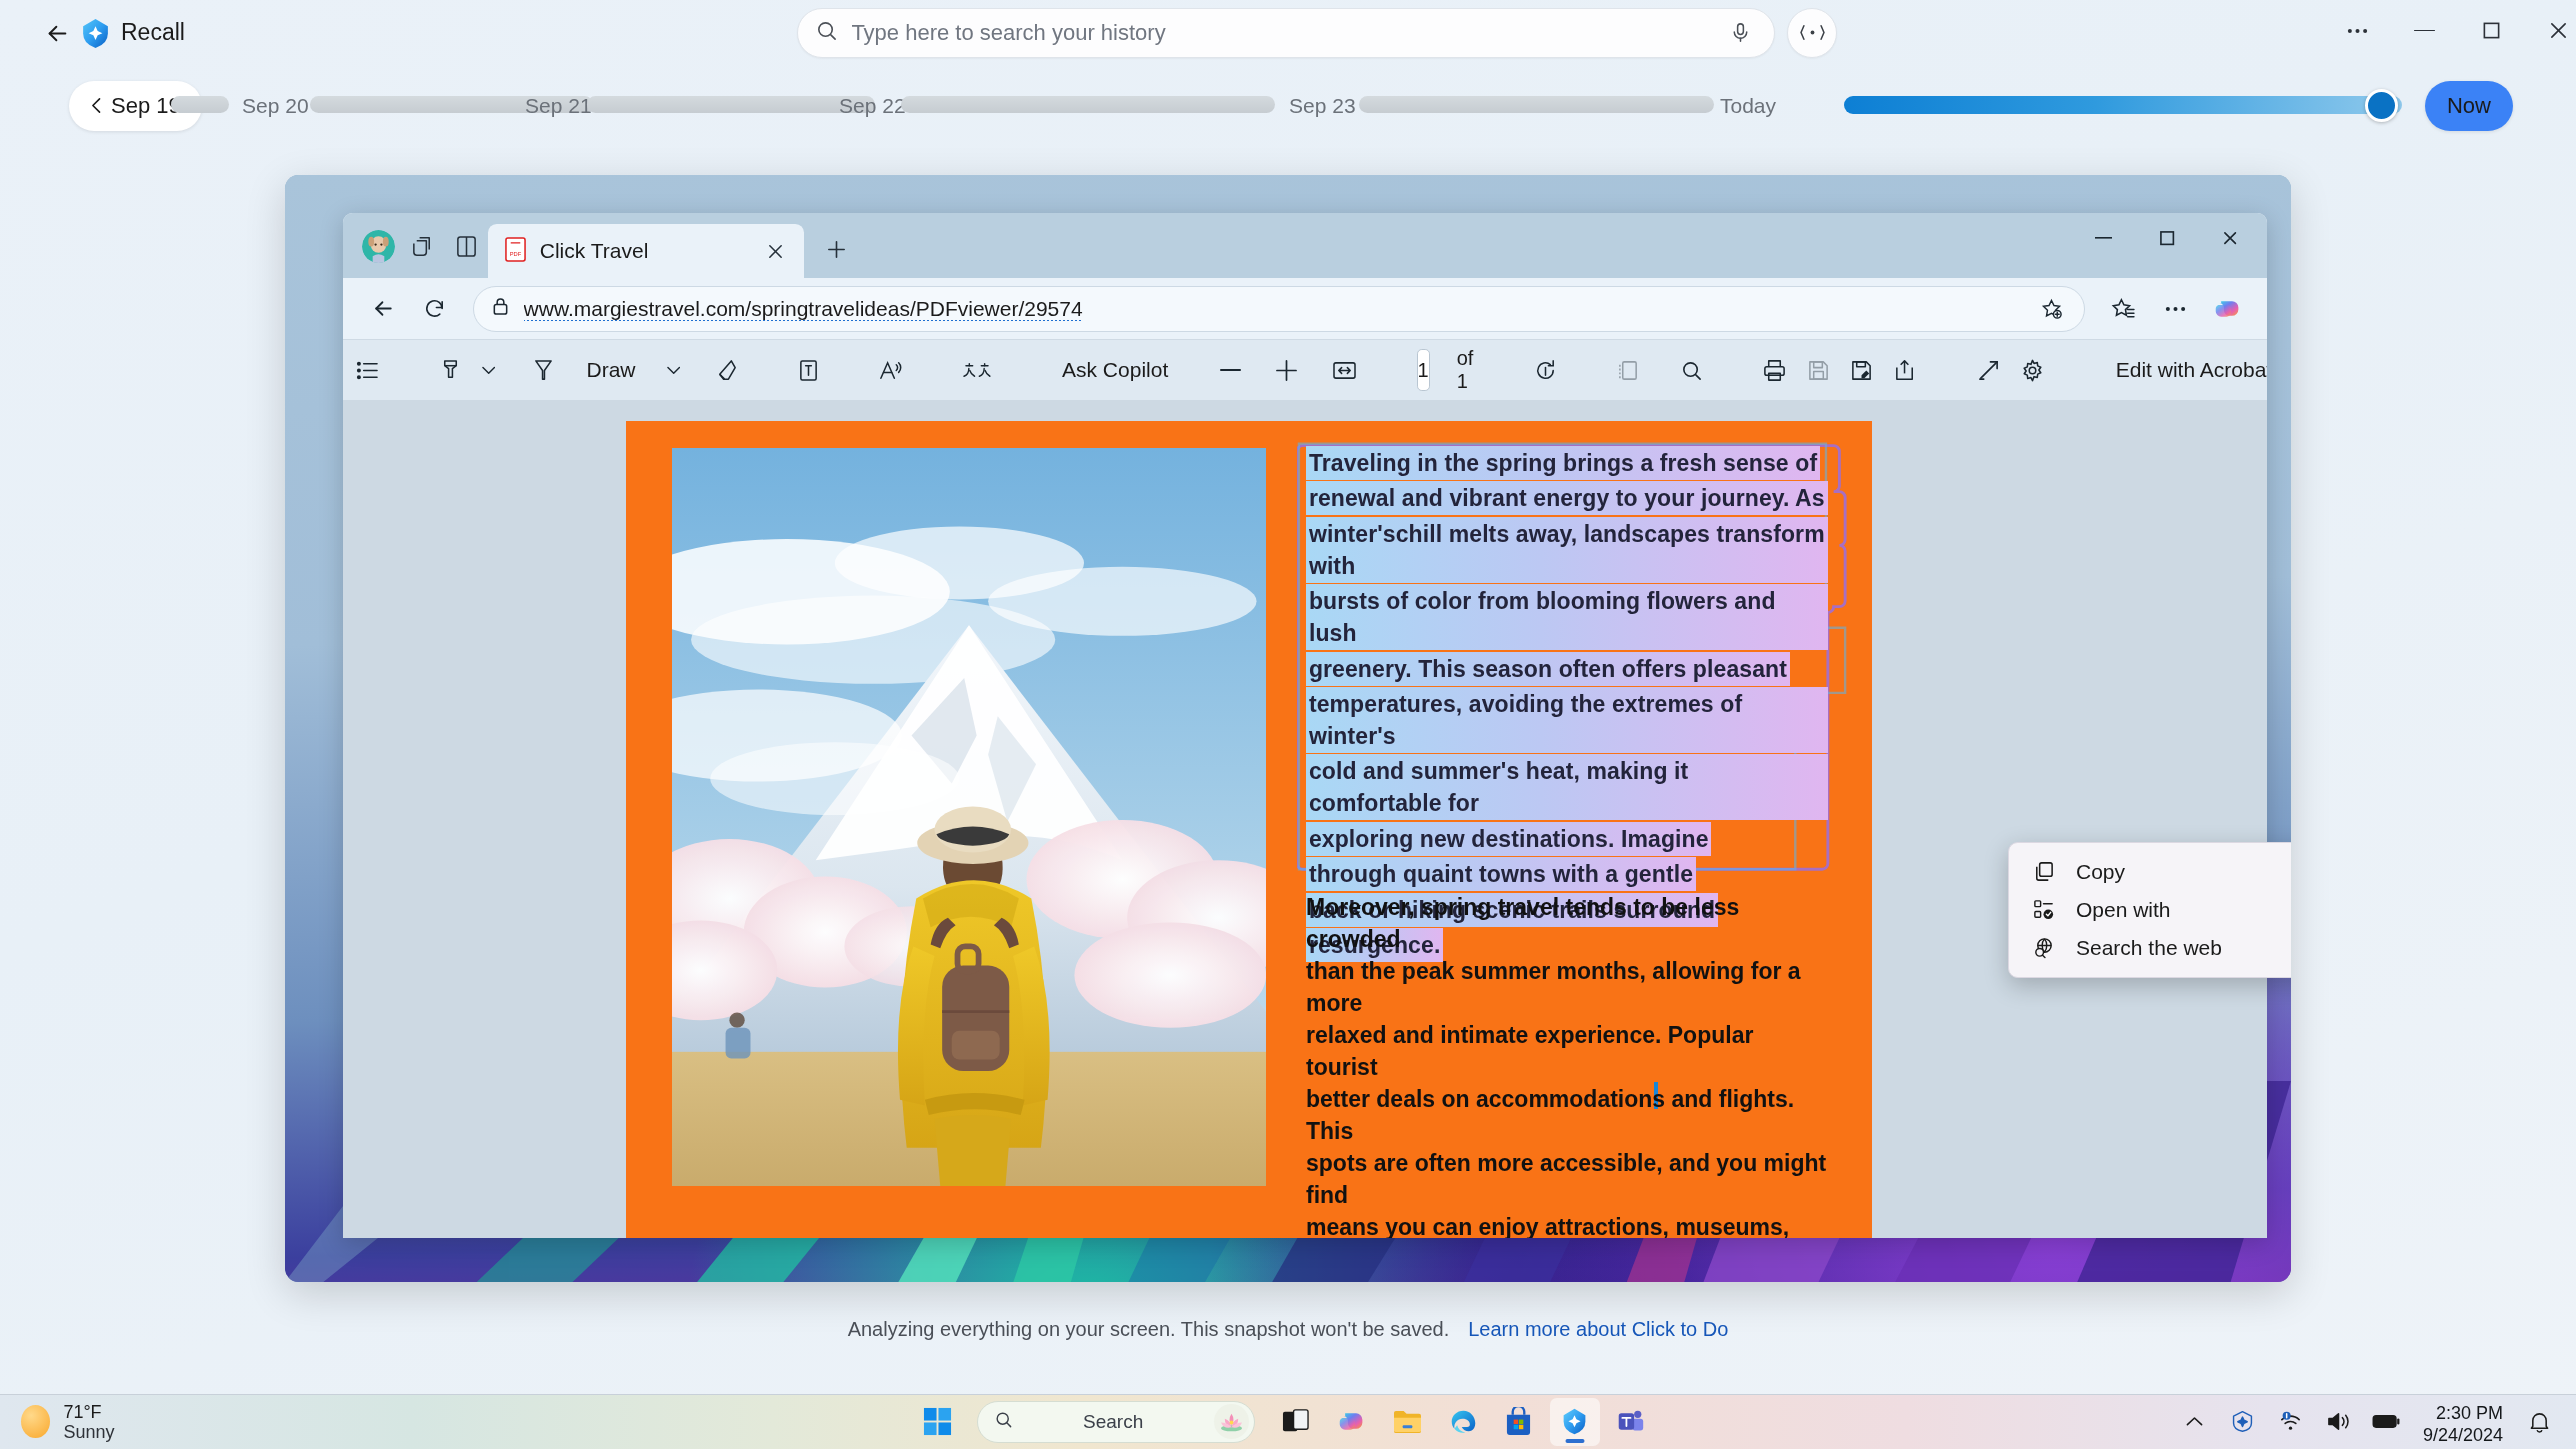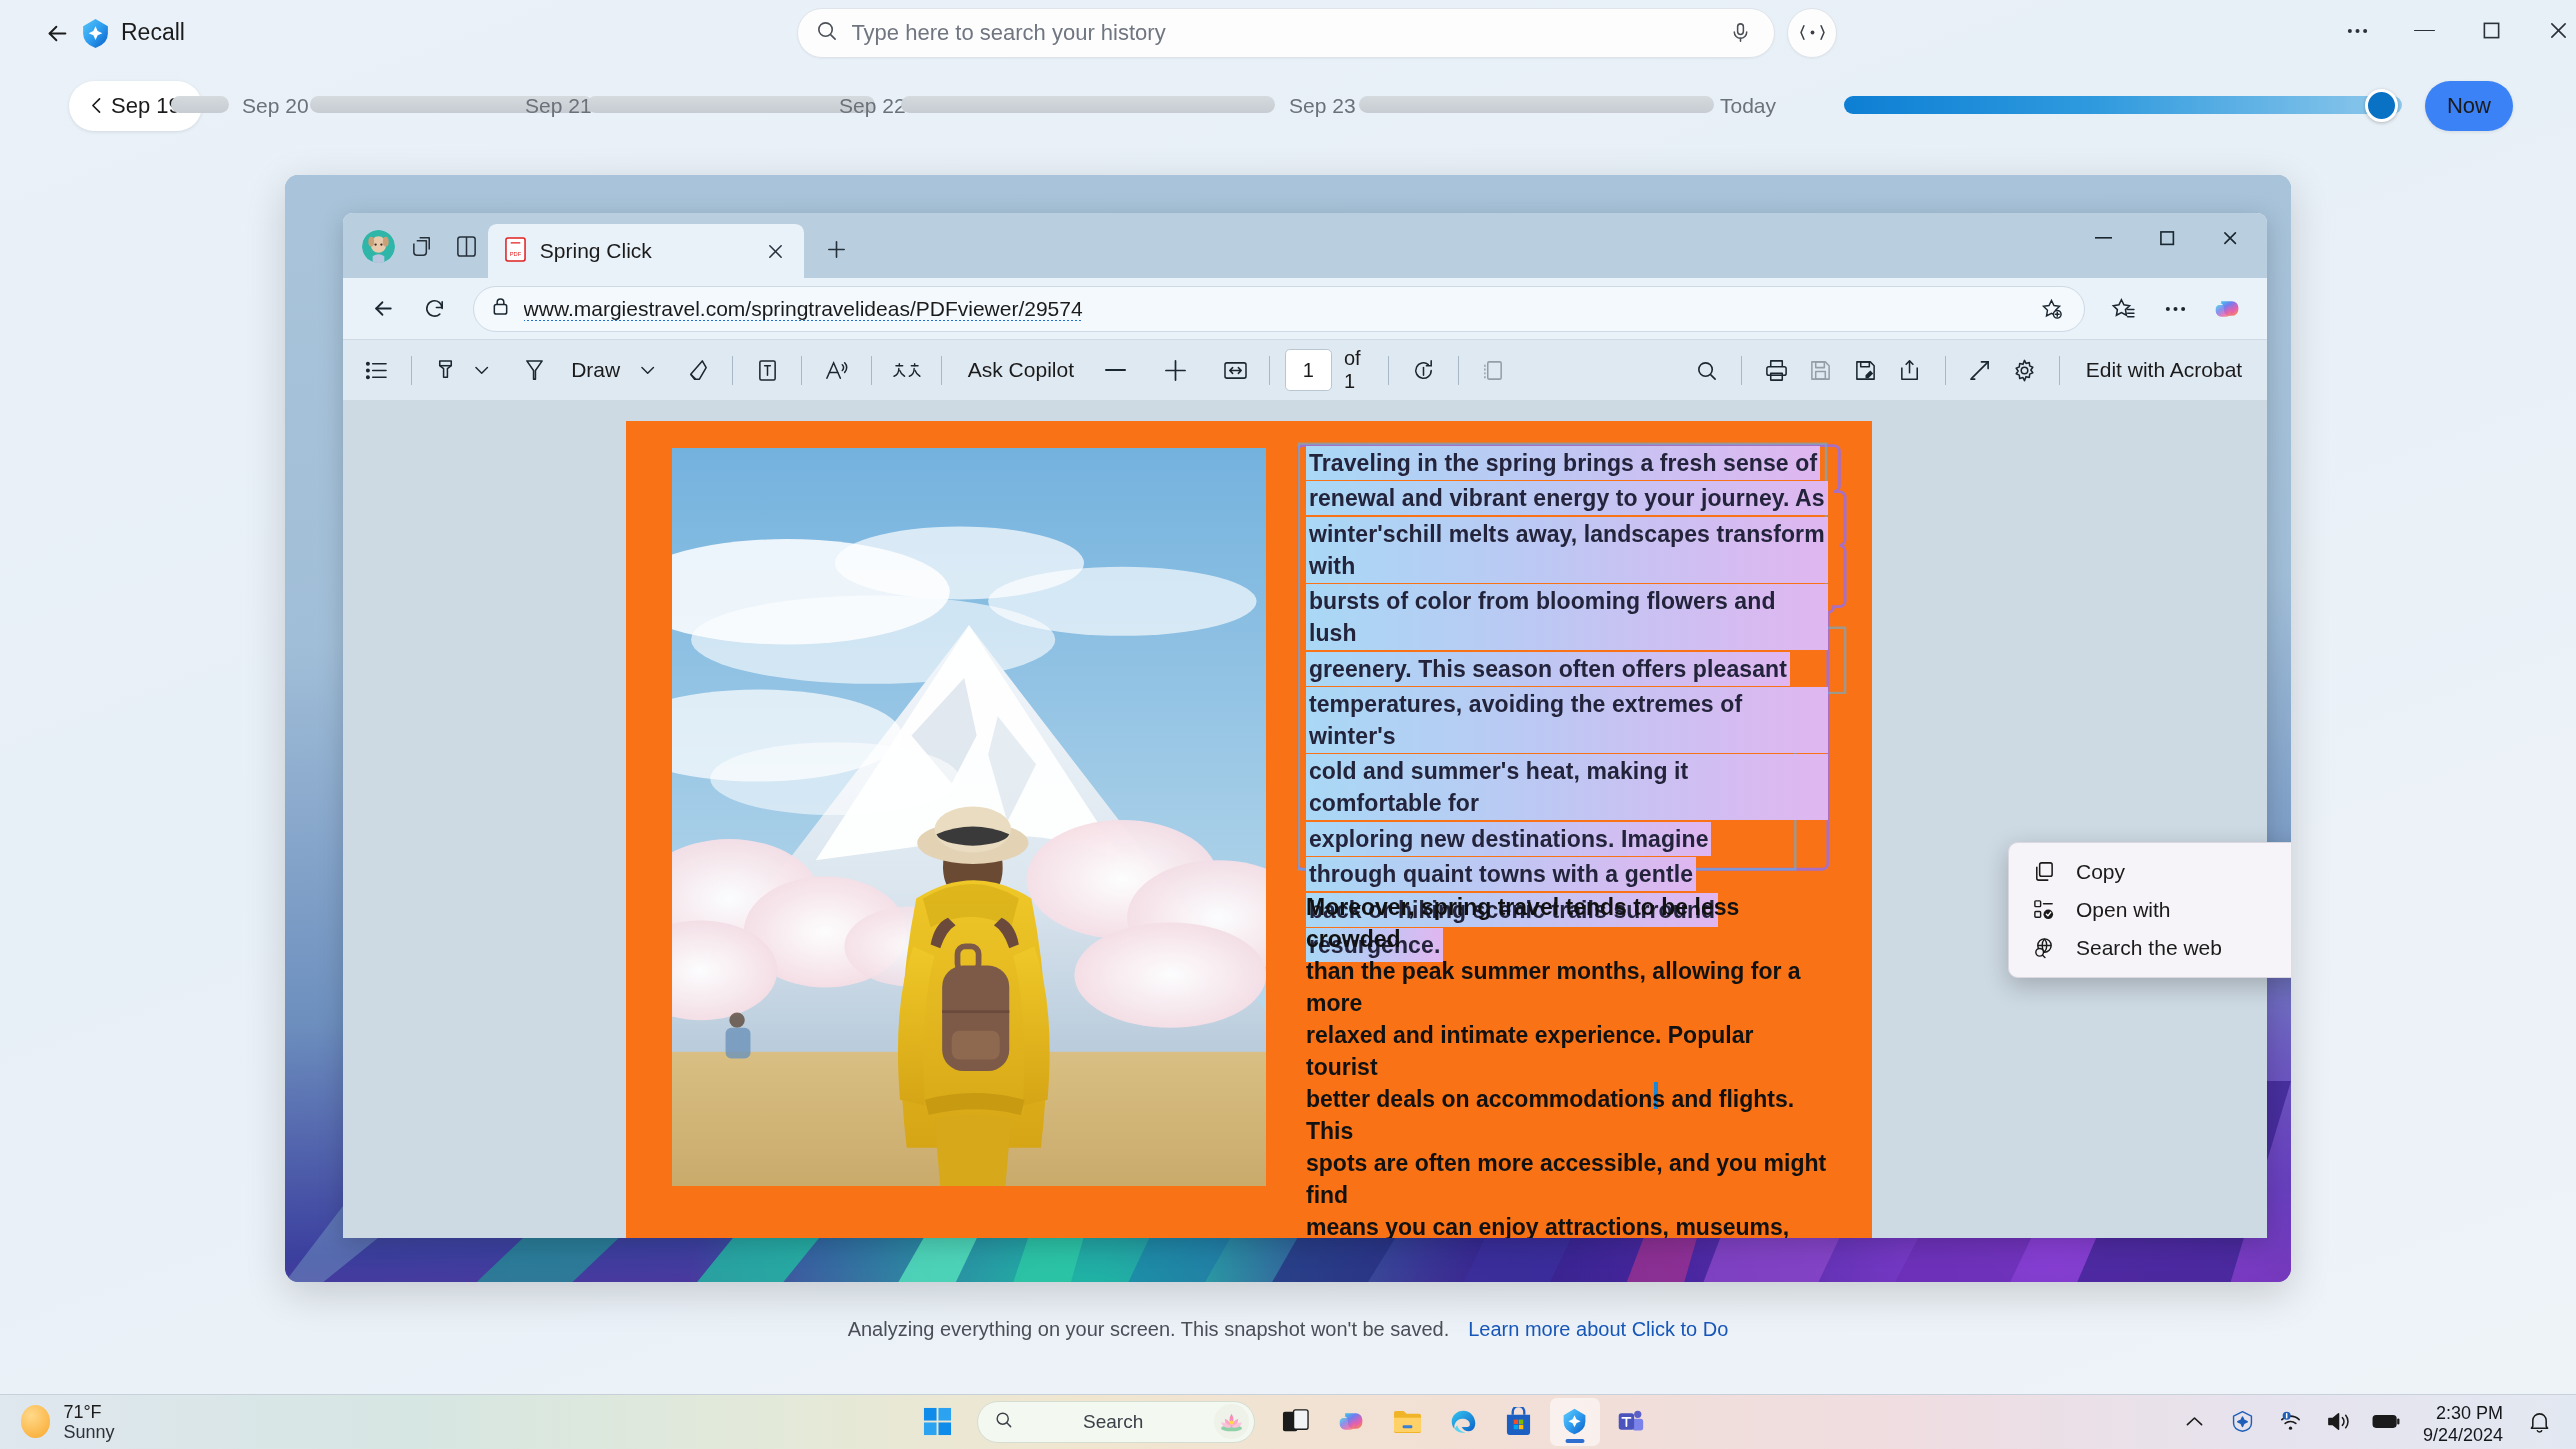--- a/index.html
+++ b/index.html
@@ -110,21 +110,21 @@
   .omnibox{
     flex:1; height:46px; background:#f4f9fd; border:1px solid #cdd9e4; border-radius:23px;
     display:flex; align-items:center; padding:0 9.6px 0 17px; margin:0 9.6px; gap:13.4px;
   }
   .url-text{ font-size:21px; color:#1b1b1b; flex:1;
     text-decoration:underline; text-decoration-style:dotted; text-decoration-color:#1d6fd0;
     text-underline-offset:4.8px; white-space:nowrap; overflow:hidden;}
 
   .pdf-toolbar{
     height:61px; background:#dfe9f2; border-top:1px solid #cfdae4;
-    display:flex; align-items:center; padding:0 13.4px; gap:5px; position:relative;
+    display:flex; align-items:center; padding:0 13.4px; gap:20px; position:relative;
   }
   .pt-ico{ width:44px;height:44px;display:flex;align-items:center;justify-content:center;cursor:pointer;border-radius:5.8px;}
   .pt-ico.dim{ opacity:.38; }
   .pt-sep{ width:1px;height:29px;background:#a9b8c6;margin:0 9.6px;}
   .pt-text{ font-size:21px;color:#1b1b1b; padding:0 11.5px; cursor:pointer; white-space:nowrap;}
   .chev{ width:25px;height:38px;display:flex;align-items:center;justify-content:center;cursor:pointer;}
   .pagebox{
     width:52px;height:42px;background:#ffffff;border:1px solid #b9c6d2;border-radius:4.8px;
     display:flex;align-items:center;justify-content:center;font-size:20px;color:#1b1b1b;cursor:text;
   }
@@ -359,21 +359,21 @@
           </svg>
       </div>
       <div class="tab">
         <span>
           <svg width="21" height="25" viewBox="0 0 22 26">
               <rect x="1" y="1" width="20" height="24" rx="2" fill="#fff" stroke="#e02020" stroke-width="1.6"></rect>
               <text x="11" y="20" font-size="6" fill="#e02020" text-anchor="middle" font-family="Liberation Sans, sans-serif">PDF</text>
               <path d="M6 6h10" stroke="#e02020" stroke-width="1.4"></path>
             </svg>
         </span>
-        <span class="tab-title">Spring Click</span>
+        <span class="tab-title">Click Travel</span>
         <span class="tab-close">
           <svg width="17" height="17" viewBox="0 0 18 18" fill="none" stroke="#26313b" stroke-width="1.6" stroke-linecap="round">
               <path d="M3 3l12 12M15 3L3 15"></path>
             </svg>
         </span>
       </div>
       <div class="newtab">
         <svg width="23" height="23" viewBox="0 0 24 24" fill="none" stroke="#26313b" stroke-width="1.7" stroke-linecap="round">
             <path d="M12 4v16M4 12h16"></path>
           </svg>

